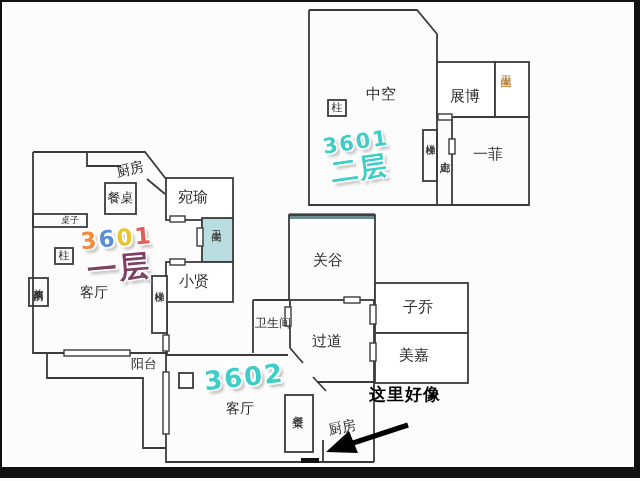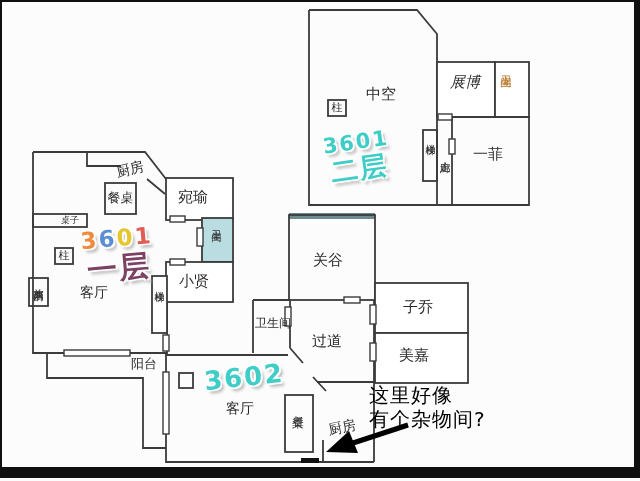--- a/index.html
+++ b/index.html
@@ -12,21 +12,21 @@
   .rot14{transform:rotate(-14deg);}
   .rot12{transform:rotate(-12deg);}
   .s15{font-size:15px;} .s14{font-size:14px;} .s13{font-size:13px;}
   .s12{font-size:12px;} .s11{font-size:11px;} .s10{font-size:10px;} .s9{font-size:9px;}
   .title{font-weight:bold;letter-spacing:2px;
      text-shadow:-1.5px -1.5px 0 #fff,1.5px -1.5px 0 #fff,-1.5px 1.5px 0 #fff,1.5px 1.5px 0 #fff,3px 4px 3px #bcbcbc;}
   .cyan{color:#3ecdc7;}
   .plum{color:#7d4263;}
   .orange-vert{color:#b8792a;}
   .d0{color:#f08a3c;} .d1{color:#5b8fd4;} .d2{color:#e6c52f;} .d3{color:#e05c54;}
-  .annot{font-weight:normal;font-size:20px;letter-spacing:1px;color:#000;line-height:1.18;}
+  .annot{font-weight:bold;font-size:17px;letter-spacing:1px;color:#000;line-height:1.18;}
   .frame{position:absolute;background:#101010;}
 </style>
 </head>
 <body>
 
 <div class="stage">
 
   <svg width="640" height="481" viewBox="0 0 640 481">
     <g stroke="#3b3b3b" stroke-width="1.8" fill="none">
 
@@ -79,21 +79,21 @@
     <rect x="301" y="458" width="18" height="5" fill="#111"></rect>
 
     <g>
       <line x1="408" y1="425" x2="350" y2="444" stroke="#000" stroke-width="5"></line>
       <polygon points="326,452 349,431 358,453" fill="#000"></polygon>
     </g>
   </svg>
 
   <div class="lbl s15" style="left:366px;top:86px;">中空</div>
   <div class="lbl s11 c" style="left:328px;top:102px;width:18px;">柱</div>
-  <div class="lbl s15" style="left:450px;top:74px;font-style:italic;">展博</div>
+  <div class="lbl s15" style="left:450px;top:88px;">展博</div>
   <div class="lbl s11 vert orange-vert" style="left:500px;top:66px;">卫生间</div>
   <div class="lbl s10 vert" style="left:425px;top:136px;">楼梯</div>
   <div class="lbl s11 vert" style="left:439px;top:152px;">走廊</div>
   <div class="lbl s15" style="left:473px;top:146px;">一菲</div>
   <div class="lbl c" style="left:318px;top:131px;width:80px;transform:rotate(-8deg);">
     <div class="title cyan" style="font-size:21px;">3601</div>
     <div class="title cyan" style="font-size:27px;">二层</div>
   </div>
 
   <div class="lbl s14 rot14" style="left:116px;top:162px;">厨房</div>
@@ -118,20 +118,19 @@
   <div class="lbl s15" style="left:312px;top:333px;">过道</div>
   <div class="lbl s15" style="left:403px;top:299px;text-align:center;">子乔</div>
   <div class="lbl s15" style="left:399px;top:347px;">美嘉</div>
   <div class="lbl title cyan" style="left:204px;top:363px;font-size:26px;transform:rotate(-6deg);">3602</div>
   <div class="lbl s14" style="left:226px;top:401px;">客厅</div>
   <div class="lbl s12 vert" style="left:292px;top:406px;">餐桌</div>
   <div class="lbl s14 rot12" style="left:328px;top:420px;">厨房</div>
 
   <div class="lbl annot" style="left:369px;top:384px;">
     <div>这里好像</div>
-    <div>有个杂物间?</div>
   </div>
 
   <div class="frame" style="left:0;top:0;width:640px;height:2px;"></div>
   <div class="frame" style="left:0;top:0;width:2px;height:478px;"></div>
   <div class="frame" style="left:634px;top:0;width:6px;height:478px;"></div>
   <div class="frame" style="left:0;top:467px;width:640px;height:11px;"></div>
 </div>
 
 </body></html>

